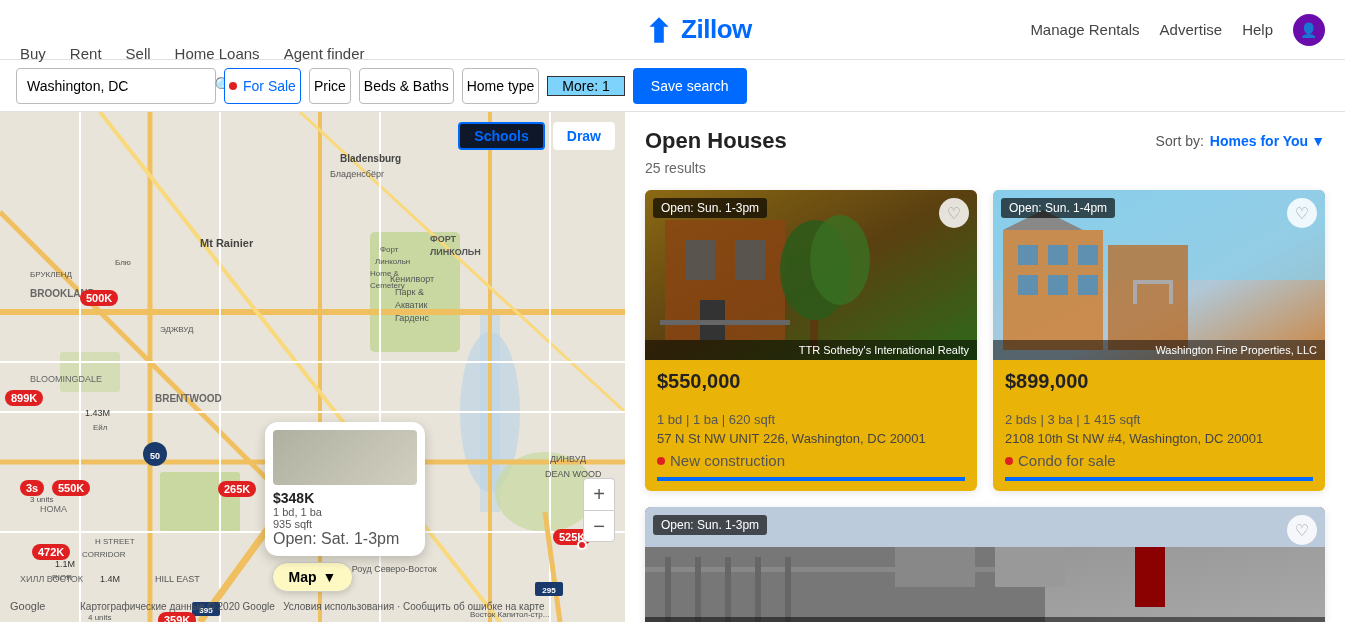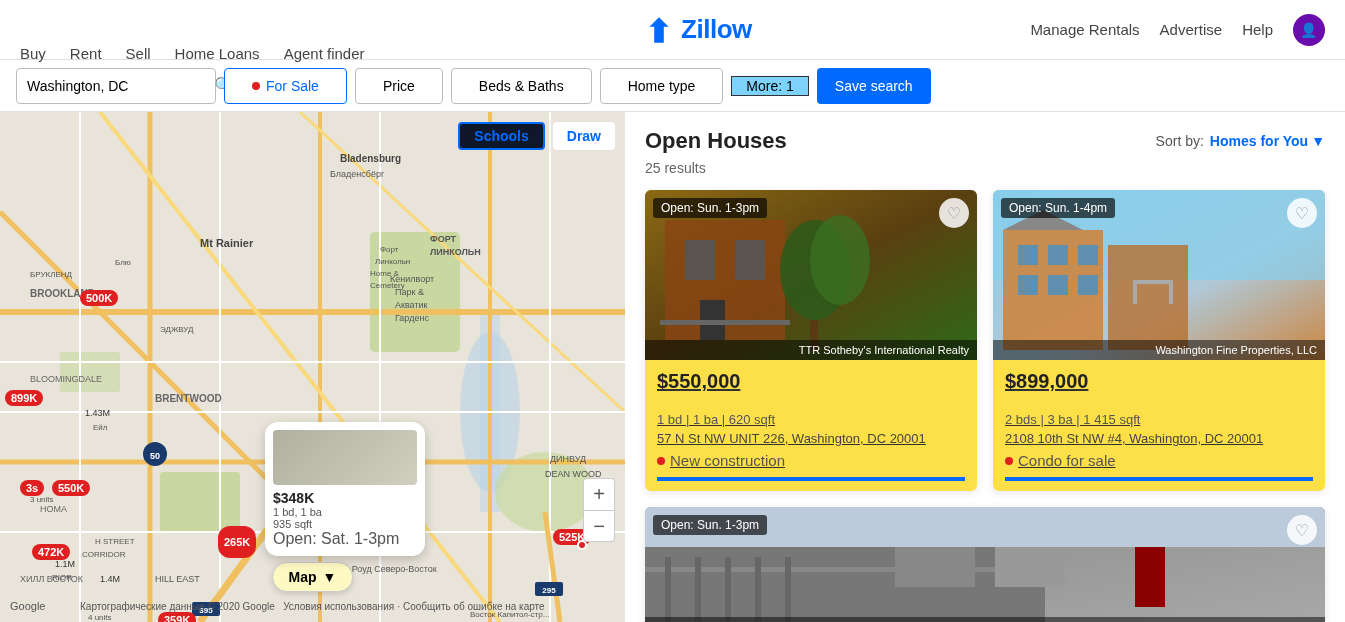--- a/index.html
+++ b/index.html
@@ -28,21 +28,21 @@
     .search-input-wrap {
       display: flex; align-items: center;
       border: 1px solid #bbb; border-radius: 4px;
       padding: 0 10px; height: 36px; width: 200px; gap: 6px;
     }
     .search-input-wrap input { border: none; outline: none; font-size: 14px; flex: 1; }
     .search-icon-btn { color: #006aff; font-size: 16px; cursor: pointer; }
 
     .filter-btn {
       border: 1.5px solid #bbb; border-radius: 4px;
-      background: #fff; padding: 0 27px; height: 36px;
+      background: #fff; padding: 0 4px; height: 36px;
       font-size: 14px; cursor: pointer; display: flex; align-items: center; gap: 6px;
       white-space: nowrap;
     }
     .filter-btn.active-sale { border-color: #006aff; color: #006aff; }
     .red-dot { width: 8px; height: 8px; border-radius: 50%; background: #e02020; display: inline-block; }
     .save-search-btn {
       background: #006aff; color: #fff; border: none; border-radius: 4px;
       padding: 0 18px; height: 36px; font-size: 14px; cursor: pointer; font-weight: 500;
     }
     .more-btn { border: 1.5px solid #333; border-radius: 0; background: #7dd3fc; padding: 0 14px; height: 20px; font-size: 14px; cursor: pointer; font-weight: 500; }
@@ -98,21 +98,21 @@
     
     .results-panel { flex: 1; overflow-y: auto; padding: 16px 20px; background: #fff; }
     .results-header { display: flex; align-items: center; justify-content: space-between; margin-bottom: 6px; }
     .results-title { font-size: 22px; font-weight: 700; color: #222; }
     .sort-by { display: flex; align-items: center; gap: 6px; font-size: 14px; color: #555; }
     .sort-by-val { color: #006aff; font-weight: 600; cursor: pointer; display: flex; align-items: center; gap: 3px; }
     .results-count { font-size: 14px; color: #666; margin-bottom: 14px; }
 
     
     .cards-grid { display: grid; grid-template-columns: 1fr 1fr; gap: 16px; }
-    .card { border-radius: 6px; overflow: hidden; box-shadow: 0 2px 8px rgba(0,0,0,0.1); cursor: pointer; background: #fde047; text-decoration: underline; }
+    .card { border-radius: 6px; overflow: hidden; box-shadow: 0 2px 8px rgba(0,0,0,0.1); cursor: pointer; background: #eab308; }
     .card-img { position: relative; height: 170px; background: #ccc; overflow: hidden; }
     .card-open-badge {
       position: absolute; top: 8px; left: 8px;
       background: rgba(0,0,0,0.65); color: #fff;
       border-radius: 3px; padding: 3px 8px; font-size: 12px; font-weight: 500;
     }
     .card-agency {
       position: absolute; bottom: 0; left: 0; right: 0;
       background: rgba(0,0,0,0.5); color: #fff;
       padding: 4px 8px; font-size: 11px; text-align: right;
@@ -297,21 +297,21 @@
         <text x="400" y="548" fill="#555" font-size="8">Fort Circle</text>
       </svg>
 
       <div class="map-pin" style="top:178px;left:45px;font-size:11px;padding:2px 6px;margin-left:35px;">500K</div>
 
       <div class="map-pin" style="top:278px;left:5px;font-size:11px;padding:2px 6px;">899K</div>
 
       <div class="map-pin" style="top:368px;left:20px;font-size:11px;padding:2px 6px;">3s</div>
       <div class="map-pin" style="top:368px;left:52px;font-size:11px;padding:2px 6px;">550K</div>
 
-      <div class="map-pin" style="top:414px;left:218px;font-size:11px;padding:10px 6px;">265K</div>
+      <div class="map-pin" style="top:369px;left:218px;font-size:11px;padding:2px 6px;">265K</div>
 
       <div class="map-pin" style="top:415px;left:318px;font-size:11px;padding:2px 6px;">348K</div>
 
       <div class="map-pin" style="top:432px;left:32px;font-size:11px;padding:2px 6px;">472K</div>
 
       <div class="map-pin" style="top:417px;left:553px;font-size:11px;padding:2px 6px;">525K</div>
 
       <div class="map-pin" style="top:500px;left:158px;font-size:11px;padding:2px 6px;">359K</div>
 
       <div class="map-pin-dot green" style="top:426px;left:342px;"></div>

